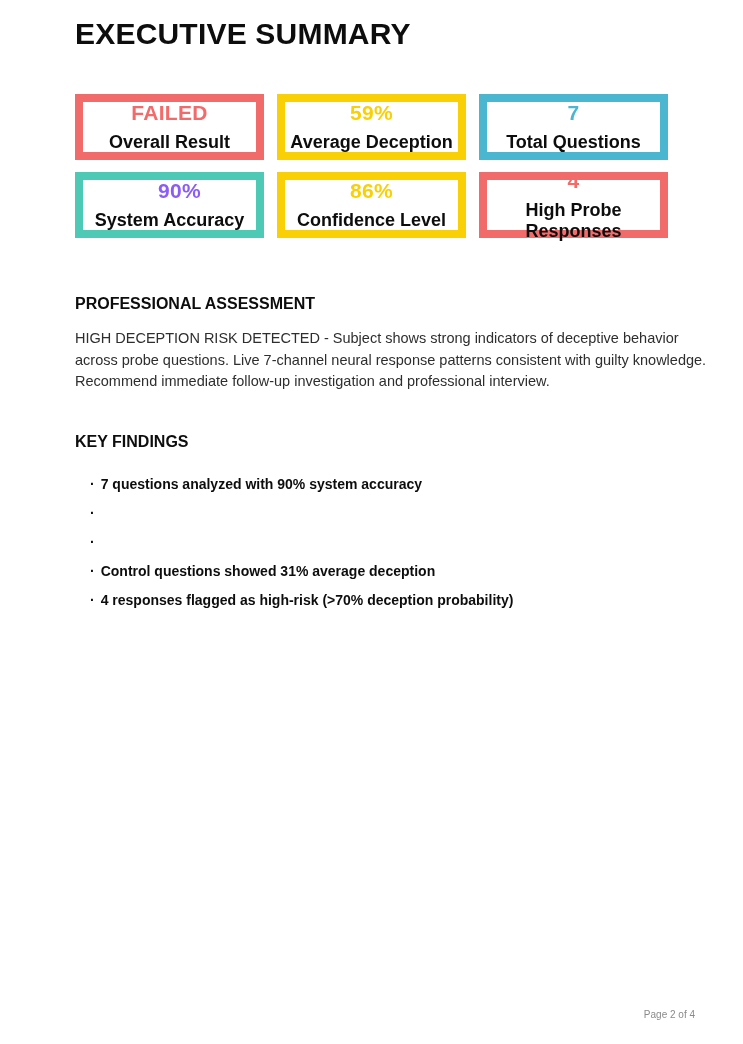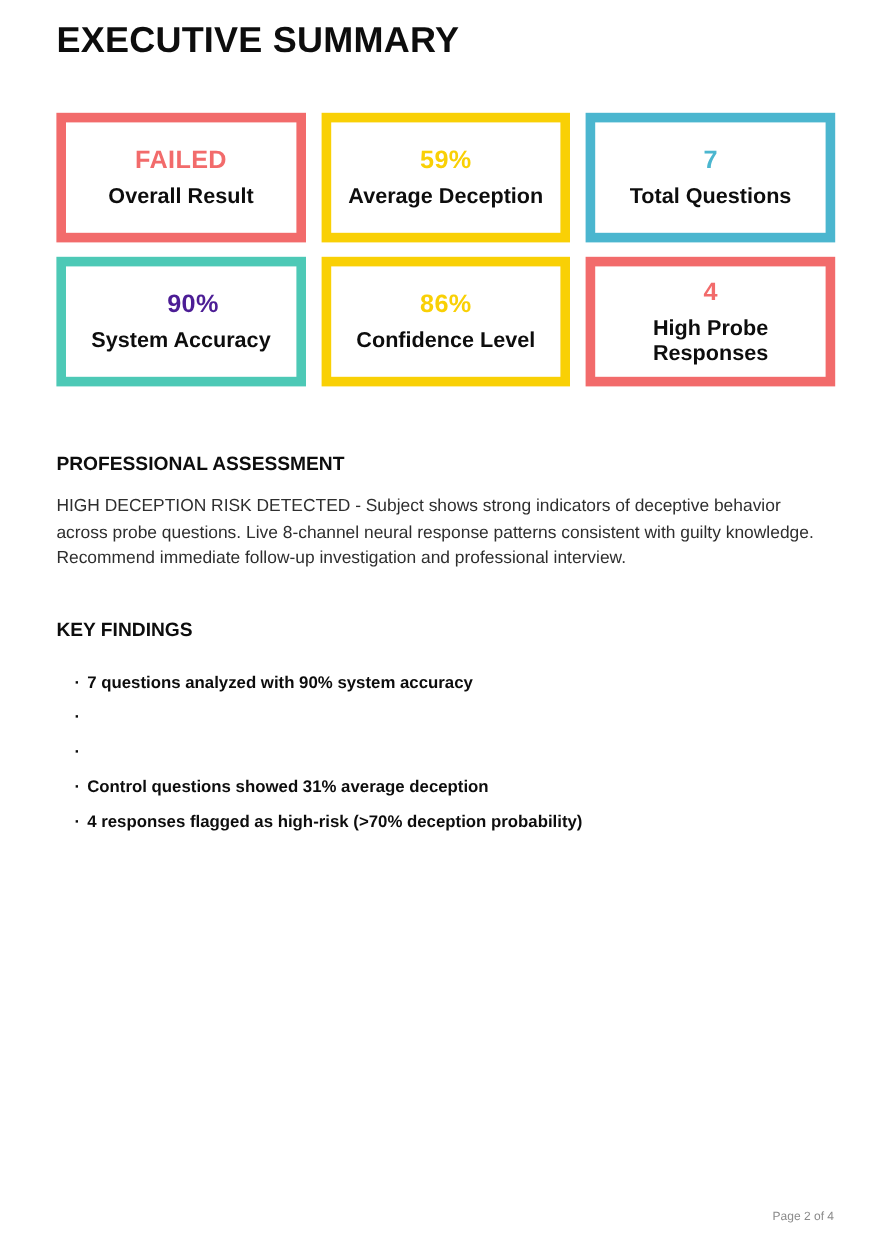--- a/index.html
+++ b/index.html
@@ -6,40 +6,40 @@
   .page {
     position: relative;
     width: 743px;
     height: 1044px;
     background: #ffffff;
     font-family: "Liberation Sans", sans-serif;
     color: #111;
     overflow: hidden;
     box-sizing: border-box;
   }
-  .content { padding: 0 47px; }
+  .content { padding: 0 75px; }
 
   .doc-title {
     margin: 16px 0 0 0;
     font-size: 30px;
     line-height: 1.2;
     font-weight: bold;
     letter-spacing: 0.2px;
     color: #0d0d0d;
   }
 
   .cards-grid {
     margin-top: 42px;
     display: grid;
     grid-template-columns: repeat(3, 1fr);
     gap: 12px 13px;
   }
   .stat-card {
     box-sizing: border-box;
-    height: 108px;
+    height: 66px;
     border: 8px solid #ccc;
     background: #fff;
     display: flex;
     flex-direction: column;
     align-items: center;
     justify-content: center;
     gap: 7px;
     text-align: center;
   }
   .stat-value {
@@ -115,35 +115,35 @@
       </div>
       <div class="stat-card" style="border-color: rgb(249, 208, 5);">
         <div class="stat-value" style="color: rgb(249, 208, 5);">59%</div>
         <div class="stat-label">Average Deception</div>
       </div>
       <div class="stat-card" style="border-color: rgb(75, 182, 207);">
         <div class="stat-value" style="color: rgb(75, 182, 207);">7</div>
         <div class="stat-label">Total Questions</div>
       </div>
       <div class="stat-card" style="border-color: rgb(77, 201, 182);">
-        <div class="stat-value" style="color: #4c1d95; margin-left: 20px;">90%</div>
+        <div class="stat-value" style="color: #8b5cf6; margin-left: 20px;">90%</div>
         <div class="stat-label">System Accuracy</div>
       </div>
       <div class="stat-card" style="border-color: rgb(249, 208, 5);">
         <div class="stat-value" style="color: rgb(249, 208, 5);">86%</div>
         <div class="stat-label">Confidence Level</div>
       </div>
       <div class="stat-card" style="border-color: rgb(242, 107, 107);">
         <div class="stat-value" style="color: rgb(242, 107, 107);">4</div>
         <div class="stat-label">High Probe Responses</div>
       </div>
     </div>
 
     <h2 class="section-heading heading-pa">PROFESSIONAL ASSESSMENT</h2>
-    <p class="assessment-text">HIGH DECEPTION RISK DETECTED - Subject shows strong indicators of deceptive behavior across probe questions. Live 8-channel neural response patterns consistent with guilty knowledge. Recommend immediate follow-up investigation and professional interview.</p>
+    <p class="assessment-text">HIGH DECEPTION RISK DETECTED - Subject shows strong indicators of deceptive behavior across probe questions. Live 7-channel neural response patterns consistent with guilty knowledge. Recommend immediate follow-up investigation and professional interview.</p>
 
     <h2 class="section-heading heading-kf">KEY FINDINGS</h2>
     <ul class="findings-list">
       <li class="finding-item">
         <span class="bullet-char">·</span>
         <span>7 questions analyzed with 90% system accuracy</span>
       </li>
       <li class="finding-item">
         <span class="bullet-char">·</span>
       </li>

